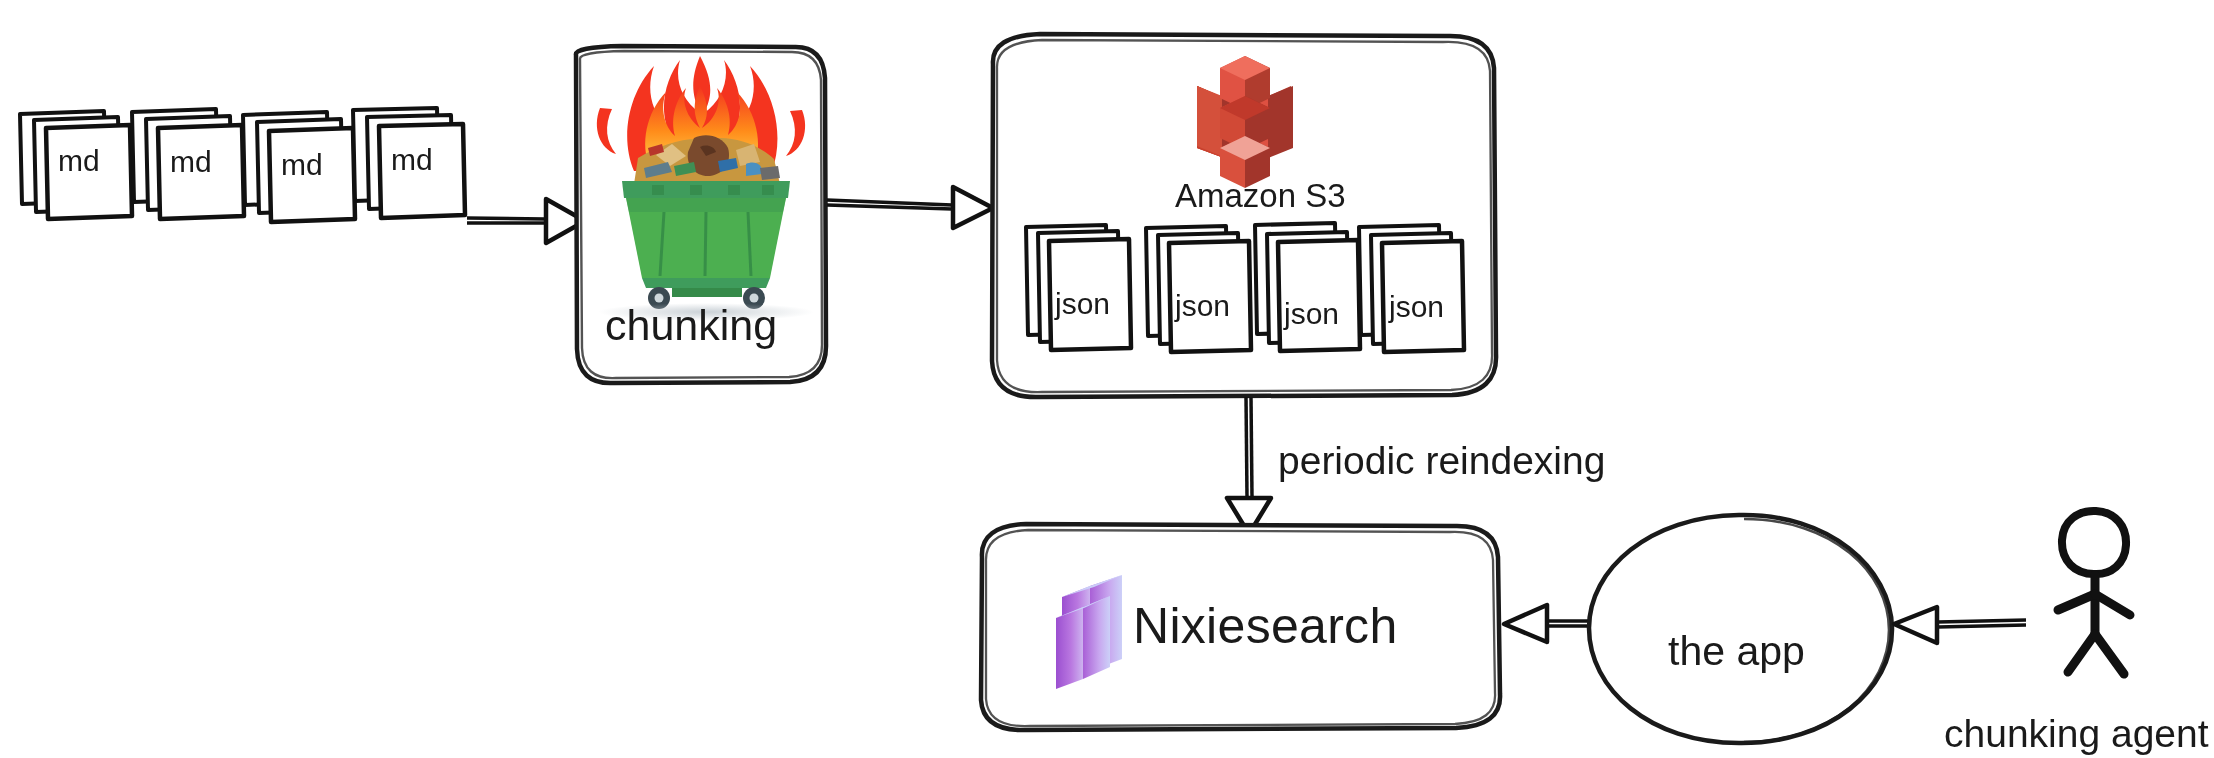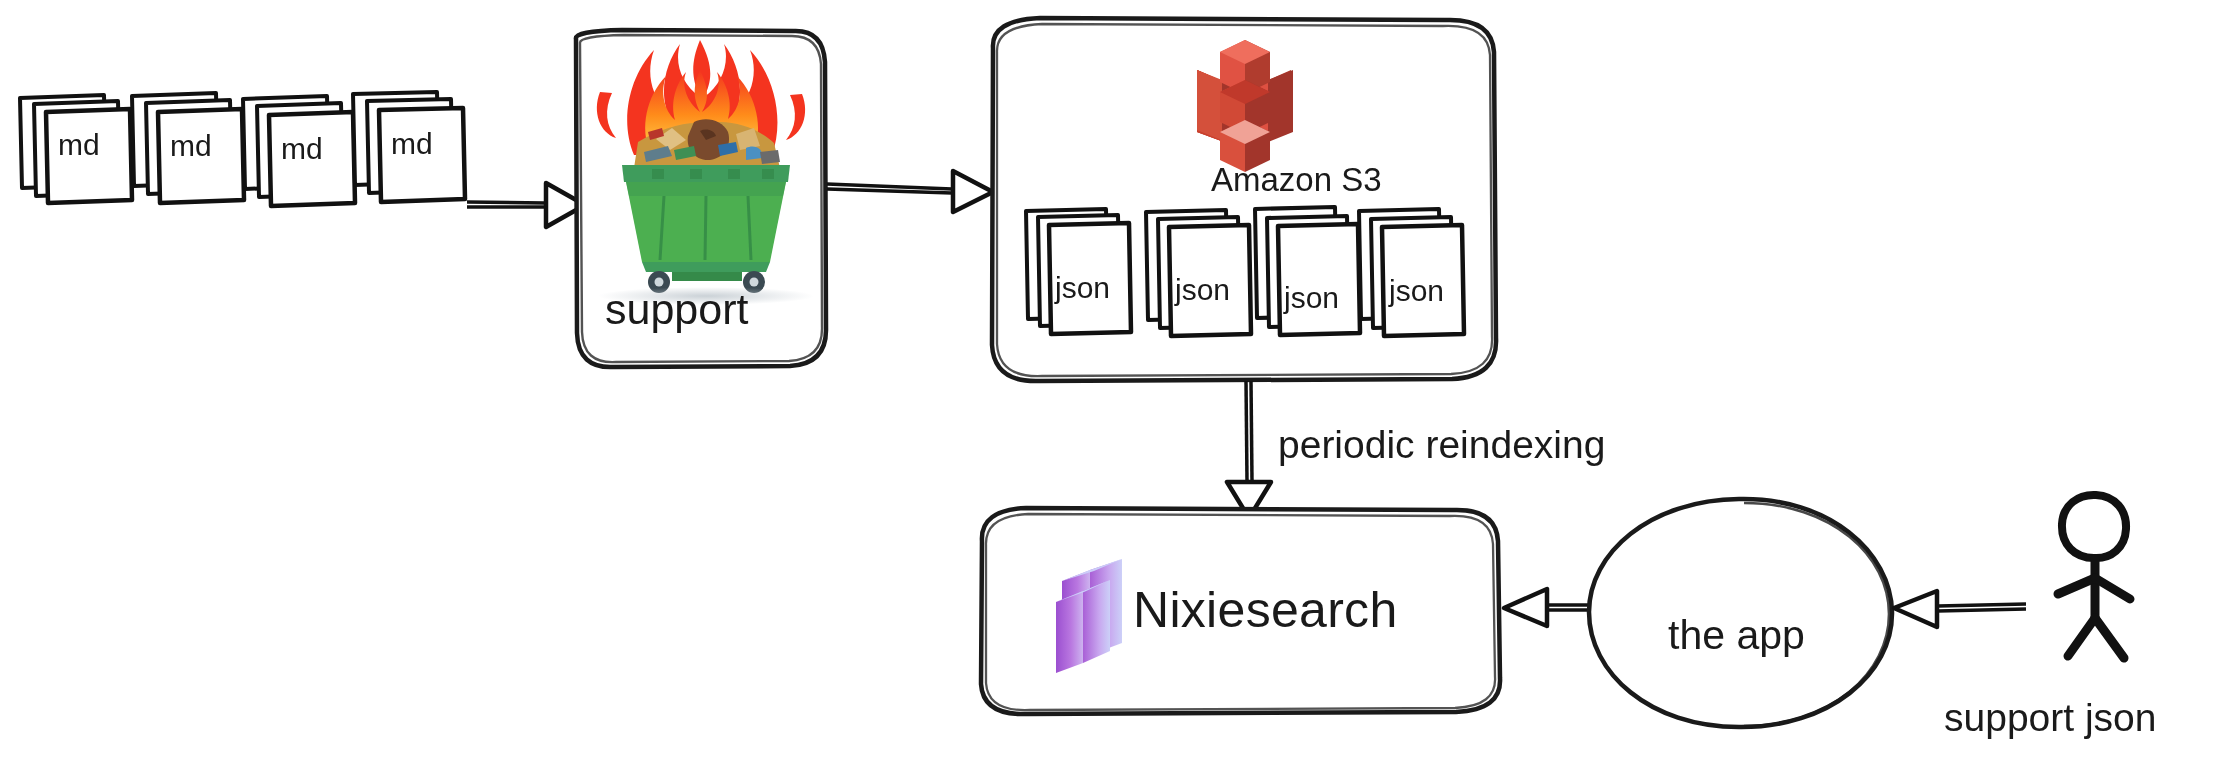--- a/index.html
+++ b/index.html
@@ -1,35 +1,35 @@
 <!DOCTYPE html>
 <html><head>
 <meta charset="utf-8">
 <style>
   html,body{margin:0;padding:0;background:#ffffff;}
   body{
     width:2214px;height:758px;
     font-family:"Liberation Sans","DejaVu Sans",sans-serif;
     overflow:hidden;position:relative;
   }
-  #stage{position:absolute;left:0;top:0;width:2214px;height:652px;}
+  #stage{position:absolute;left:0;top:16px;width:2214px;height:652px;}
   #stage svg{position:absolute;left:0;top:0;}
   .lbl{
     position:absolute;
     font-family:"Liberation Sans","DejaVu Sans",sans-serif;
     color:#1a1a1a;
     white-space:nowrap;
     line-height:1;
     user-select:none;
   }
   .doc-lbl{font-size:30px;}
   .box-lbl{font-size:43px;}
   .edge-lbl{font-size:39px;text-align:center;}
   .node-lbl{font-size:41px;margin-top:23px;}
-  .s3-lbl{font-size:33px;margin-left:36px;}
+  .s3-lbl{font-size:33px;}
   .nixie-lbl{font-size:50px;letter-spacing:0.3px;}
   .agent-lbl{font-size:39px;}
 </style>
 </head>
 <body>
 
 <div id="stage">
 
   <svg width="2214" height="758" viewBox="0 0 2214 758">
     <defs>
@@ -254,30 +254,30 @@
       <path d="M2095,618 L2068,656"></path>
       <path d="M2095,618 L2124,658"></path>
     </g>
   </svg>
 
   <div class="lbl doc-lbl" style="left:58px;top:130px;">md</div>
   <div class="lbl doc-lbl" style="left:170px;top:131px;">md</div>
   <div class="lbl doc-lbl" style="left:281px;top:134px;">md</div>
   <div class="lbl doc-lbl" style="left:391px;top:129px;">md</div>
 
-  <div class="lbl box-lbl" style="left:605px;top:288px;">support</div>
+  <div class="lbl box-lbl" style="left:605px;top:288px;">chunking</div>
 
   <div class="lbl s3-lbl" style="left:1175px;top:163px;">Amazon S3</div>
 
   <div class="lbl doc-lbl" style="left:1055px;top:273px;">json</div>
   <div class="lbl doc-lbl" style="left:1175px;top:275px;">json</div>
   <div class="lbl doc-lbl" style="left:1284px;top:283px;">json</div>
   <div class="lbl doc-lbl" style="left:1389px;top:276px;">json</div>
 
   <div class="lbl edge-lbl" style="left:1278px;top:425px;">periodic reindexing</div>
 
   <div class="lbl nixie-lbl" style="left:1133px;top:585px;">Nixiesearch</div>
 
   <div class="lbl node-lbl" style="left:1668px;top:592px;">the app</div>
 
-  <div class="lbl agent-lbl" style="left:1944px;top:698px;">support json</div>
+  <div class="lbl agent-lbl" style="left:1944px;top:698px;">chunking agent</div>
 
 </div>
 
 </body></html>

